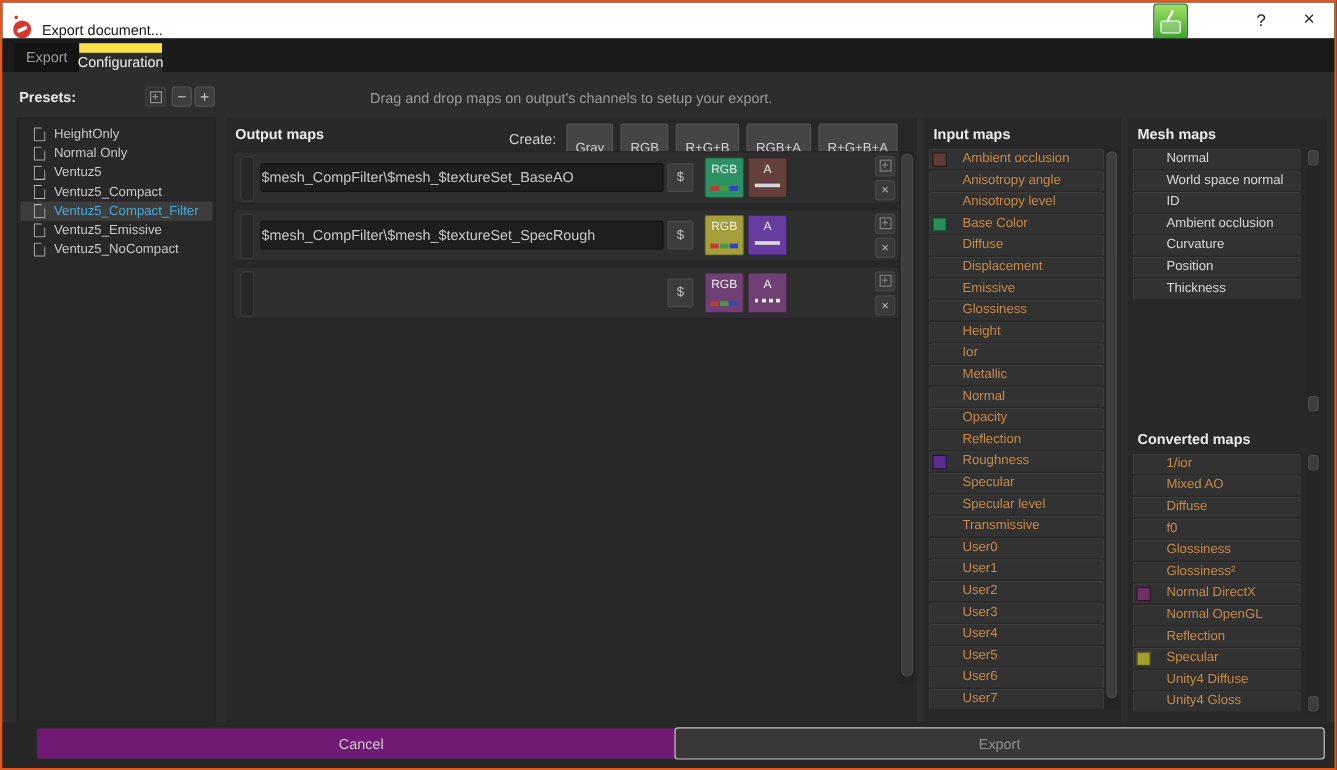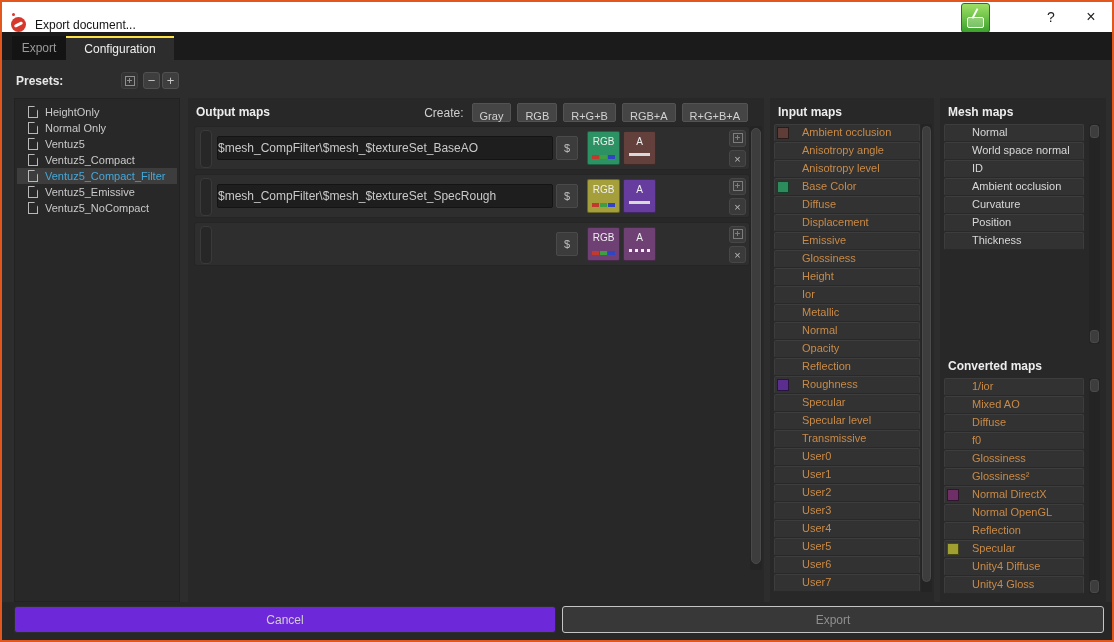--- a/index.html
+++ b/index.html
@@ -18,21 +18,21 @@
     background:linear-gradient(#9fe066,#3aa22c);}
   .greenshot::before{content:"";position:absolute;left:5px;bottom:4px;width:15px;height:9px;border:1px solid #ffffff;border-radius:2px;background:rgba(255,255,255,.25);}
   .greenshot::after{content:"";position:absolute;left:12px;top:4px;width:2px;height:11px;background:#ffffff;transform:rotate(28deg);}
   .tb-btn{position:absolute;top:0;height:30px;width:34px;background:transparent;border:0;color:#222;font-size:14px;line-height:30px;text-align:center;padding:0;font-family:inherit;}
   .tb-help{right:44px;}
   .tb-close{right:4px;font-size:16px;}
   
   .tabstrip{position:absolute;left:0;top:30px;right:0;height:28px;background:#1b1b1b;}
   .tab{position:absolute;bottom:0;height:24px;font-size:12px;display:flex;align-items:center;justify-content:center;box-sizing:border-box;cursor:default;}
   .tab-export{left:10px;width:54px;background:#141414;color:#9a9a9a;}
-  .tab-config{left:64px;width:108px;background:#2d2d2d;color:#f0f0f0;border-top:2px solid #fde047;text-align:right;}
+  .tab-config{left:64px;width:69px;background:#2d2d2d;color:#f0f0f0;border-top:8px solid #fde047;text-align:right;}
   
   .presets-label{position:absolute;left:14px;top:72px;font-size:12px;font-weight:bold;color:#e8e8e8;}
   .mini-btn{position:absolute;top:70px;width:17px;height:17px;background:#3e3e3e;border:1px solid #515151;border-radius:3px;color:#c9c9c9;font-size:13px;line-height:14px;text-align:center;padding:0;font-family:inherit;}
   .mini-dup{left:119px;background:#343434;border-color:#404040;}
   .mini-minus{left:141px;}
   .mini-plus{left:160px;}
   .icon-copy{position:relative;display:inline-block;width:8px;height:8px;border:1px solid #8f8f8f;margin-top:3px;}
   .icon-copy::before{content:"";position:absolute;left:3px;top:1px;width:1px;height:5px;background:#8f8f8f;}
   .icon-copy::after{content:"";position:absolute;left:1px;top:3px;width:5px;height:1px;background:#8f8f8f;}
   .hint{position:absolute;left:186px;width:576px;top:73px;text-align:center;font-size:12px;color:#9b9b9b;}
@@ -44,21 +44,21 @@
   .input-panel{left:768px;width:164px;}
   .mesh-panel{left:938px;width:166px;}
   
   .preset-list{position:absolute;left:2px;right:2px;top:5px;}
   .preset-item{height:16px;display:flex;align-items:center;padding-left:11px;font-size:11px;color:#c9c9c9;gap:7px;cursor:default;}
   .preset-item.selected{background:#3d3d3d;color:#45a8d8;}
   .file-icon{flex:0 0 auto;width:8px;height:10px;border:1px solid #b9b9b9;clip-path:polygon(0 0,62% 0,100% 38%,100% 100%,0 100%);}
   
   .create-row{position:absolute;top:5px;right:16px;display:flex;align-items:center;gap:6px;}
   .create-label{font-size:12px;color:#d0d0d0;margin-right:2px;}
-  .create-btn{height:19px;padding:4px 7px;background:#454545;border:1px solid #535353;border-radius:2px;color:#d2d2d2;font-size:11px;line-height:17px;font-family:inherit;}
+  .create-btn{height:19px;padding:12px 7px;background:#454545;border:1px solid #535353;border-radius:2px;color:#d2d2d2;font-size:11px;line-height:17px;font-family:inherit;}
   
   .out-row{position:absolute;left:6px;width:556px;height:44px;background:#2e2e2e;border:1px solid #252525;border-radius:3px;box-sizing:border-box;}
   .drag-handle{position:absolute;left:5px;top:3px;width:10px;height:36px;background:#272727;border:1px solid #3a3a3a;border-radius:4px;}
   .path-input{position:absolute;left:22px;top:9px;width:336px;height:24px;background:#1e1e1e;border:1px solid #141414;border-radius:2px;color:#c9c9c9;font-size:12px;padding:0 0;box-sizing:border-box;font-family:inherit;}
   .dollar-btn{position:absolute;left:361px;top:9px;width:22px;height:24px;background:#3c3c3c;border:1px solid #4a4a4a;border-radius:2px;color:#c0c0c0;font-size:11px;padding:0;font-family:inherit;}
   .chip{position:absolute;top:4px;width:33px;height:34px;border-radius:2px;border:1px solid rgba(0,0,0,.35);box-sizing:border-box;}
   .chip-rgb{left:392px;}
   .chip-a{left:428px;}
   .chip-label{display:block;text-align:center;font-size:10px;color:#eeeeee;margin-top:4px;}
   .stripe{position:absolute;left:4px;right:4px;bottom:5px;height:4px;display:flex;gap:1px;}
@@ -88,21 +88,21 @@
   .side-scroll{position:absolute;background:#242424;border-radius:2px;}
   .input-scroll{right:2px;top:26px;width:11px;height:468px;}
   .mesh-scroll{right:6px;top:26px;width:11px;height:220px;}
   .conv-scroll{right:6px;top:280px;width:11px;height:216px;}
   .scroll-cap{position:absolute;left:1px;right:1px;height:13px;background:#3d3d3d;border:1px solid #4a4a4a;border-radius:3px;box-sizing:border-box;}
   .cap-top{top:1px;}
   .cap-bottom{bottom:1px;}
   
   .footer-band{position:absolute;left:0;right:0;top:600px;bottom:0;background:#272727;}
   .footer-btn{position:absolute;top:604px;height:27px;border-radius:3px;font-size:12px;font-family:inherit;padding:0;}
-  .btn-cancel{left:12px;width:542px;background:#6d28d9;border:1px solid #2d2d2d;color:#cfcfcf;}
+  .btn-cancel{left:28px;width:542px;background:#701a75;border:1px solid #2d2d2d;color:#cfcfcf;}
   .btn-export{left:560px;width:542px;background:#383838;border:1px solid #c4c4c4;color:#8f8f8f;}
 </style>
 </head>
 <body>
 
 <div class="window">
 
   <div class="titlebar">
     <span class="logo"></span>
     <span class="title-text">Export document...</span>
@@ -113,20 +113,21 @@
 
   <div class="tabstrip">
     <div class="tab tab-export">Export</div>
     <div class="tab tab-config">Configuration</div>
   </div>
 
   <span class="presets-label">Presets:</span>
   <button class="mini-btn mini-dup"><span class="icon-copy"></span></button>
   <button class="mini-btn mini-minus">−</button>
   <button class="mini-btn mini-plus">+</button>
+  <div class="hint">Drag and drop maps on output's channels to setup your export.</div>
 
   <div class="panel presets-panel">
     <div class="preset-list" id="preset-list">
   <div class="preset-item">
     <span class="file-icon"></span>
     <span>HeightOnly</span>
   </div>
 
   <div class="preset-item">
     <span class="file-icon"></span>

